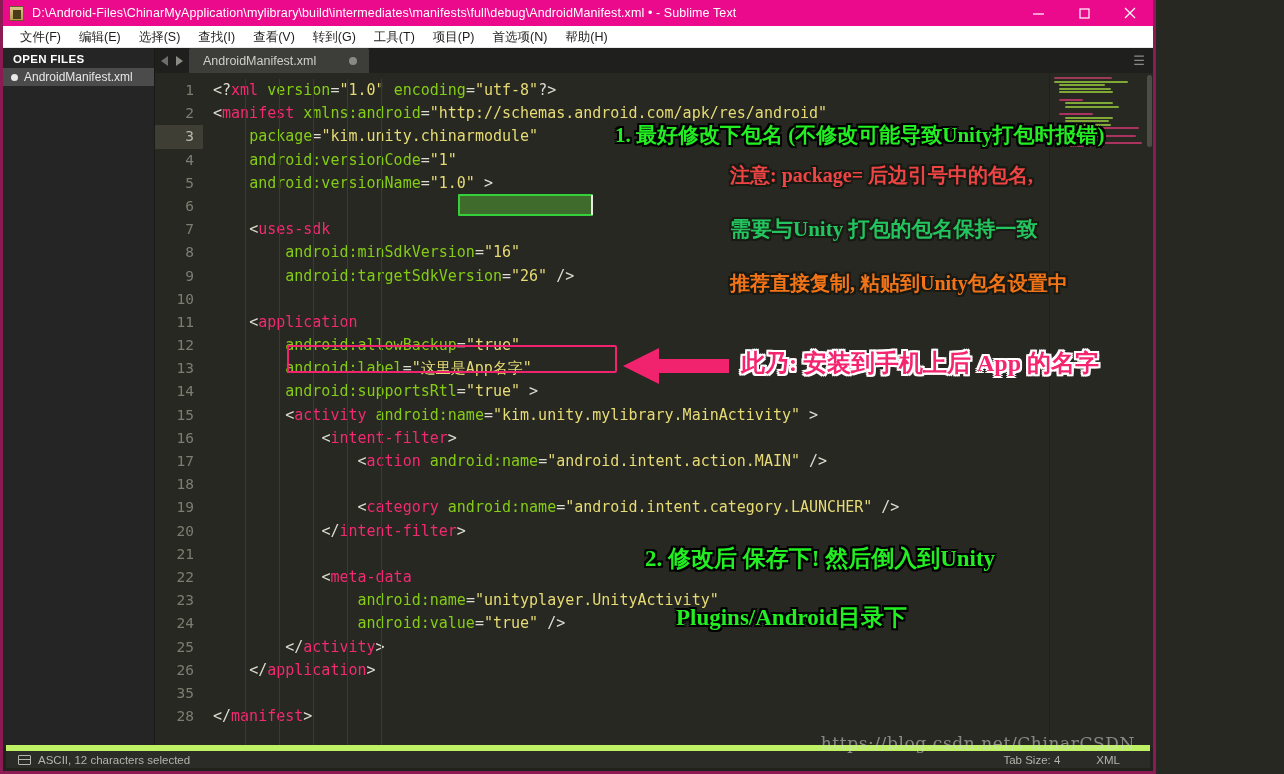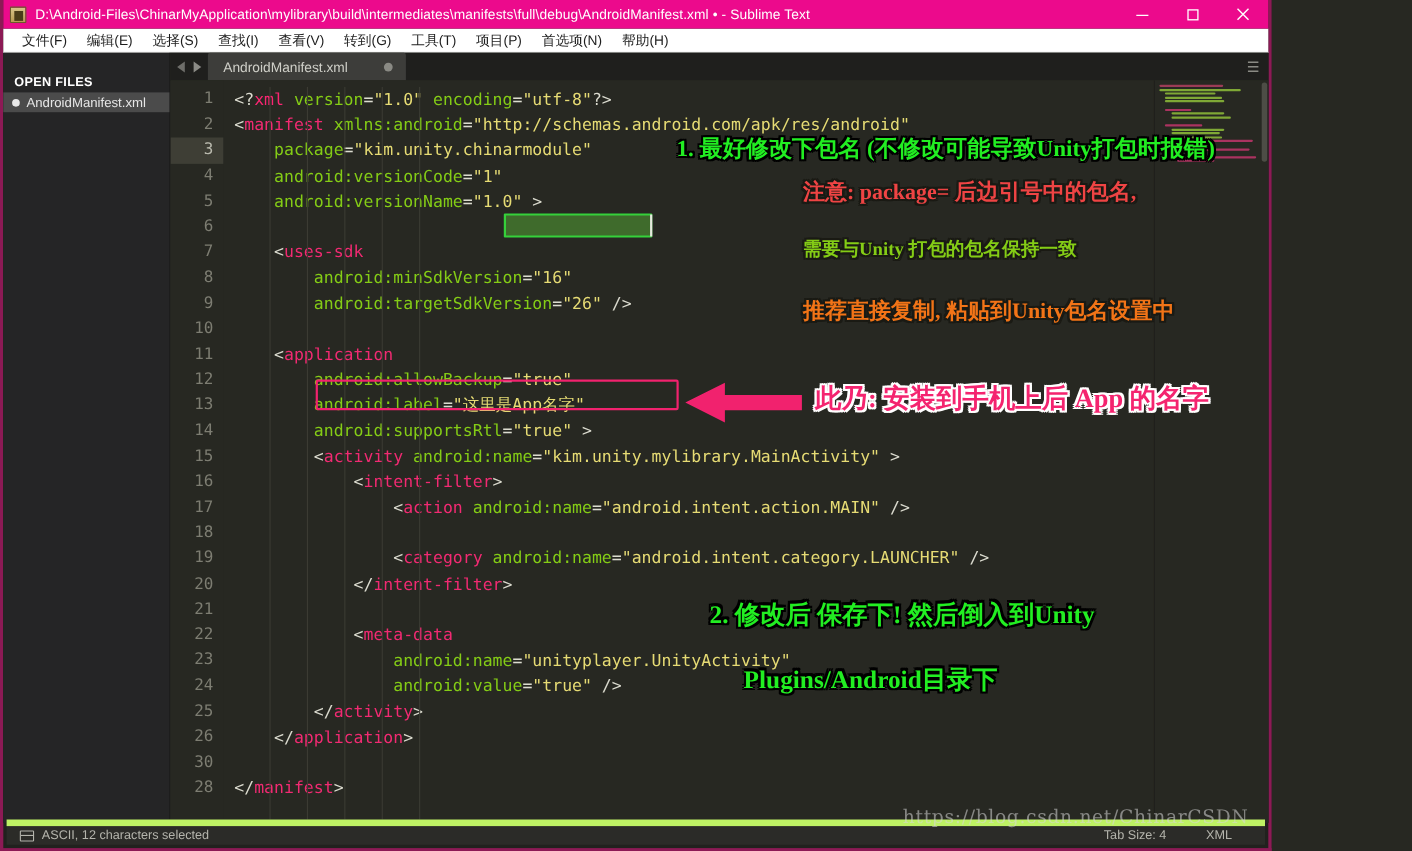--- a/index.html
+++ b/index.html
@@ -82,21 +82,21 @@
     display: flex;
     height: 700px;
     background: #21211e;
   }
 
   
   .sidebar {
     width: 152px;
     background: #252526;
     flex: 0 0 152px;
-    padding-top: 19px;
+    padding-top: 3px;
     border-right: 1px solid #1a1a18;
   }
   .sidebar-header {
     color: #ffffff;
     font-size: 11.5px;
     font-weight: bold;
     padding: 2px 0 3px 10px;
     letter-spacing: 0.3px;
   }
   .sidebar-file {
@@ -451,21 +451,21 @@
               <div class="ln">17</div>
               <div class="ln">18</div>
               <div class="ln">19</div>
               <div class="ln">20</div>
               <div class="ln">21</div>
               <div class="ln">22</div>
               <div class="ln">23</div>
               <div class="ln">24</div>
               <div class="ln">25</div>
               <div class="ln">26</div>
-              <div class="ln">30</div>
+              <div class="ln">35</div>
               <div class="ln">28</div>
             </div>
           <div class="code-area" id="code-area">
             <div class="guide" style="left:42px;"></div>
             <div class="guide" style="left:76px;"></div>
             <div class="guide" style="left:110px;"></div>
             <div class="guide" style="left:144px;"></div>
             <div class="guide" style="left:178px;"></div>
           <div class="cl"><span class="punc">&lt;?</span><span class="pi">xml</span><span class="plain"> </span><span class="attr">version</span><span class="punc">=</span><span class="str">"1.0"</span><span class="plain"> </span><span class="attr">encoding</span><span class="punc">=</span><span class="str">"utf-8"</span><span class="punc">?&gt;</span></div>
               <div class="cl"><span class="punc">&lt;</span><span class="tag">manifest</span><span class="plain"> </span><span class="attr">xmlns:android</span><span class="punc">=</span><span class="str">"http://schemas.android.com/apk/res/android"</span></div>
@@ -526,21 +526,21 @@
           <div class="mm-line" style="width:68px;background:#c2356b;margin-left:20px;"></div>
           <div class="mm-line" style="width:34px;background:#c2356b;margin-left:16px;"></div>
         </div>
       </div>
     </div>
   </div>
 
   <div id="anno-layer">
       <div class="anno green" style="left: 612px; top: 124px; font-size: 21px; color: rgb(34, 238, 34);">1. 最好修改下包名  (不修改可能导致Unity打包时报错)</div>
       <div class="anno orange" style="left: 727px; top: 164px; font-size: 20px; color: #ef4444;">注意: package= 后边引号中的包名,</div>
-      <div class="anno orange" style="left: 727px; top: 218px; font-size: 17px; color: #84cc16;">需要与Unity 打包的包名保持一致</div>
+      <div class="anno orange" style="left: 727px; top: 218px; font-size: 21px; color: #22c55e;">需要与Unity 打包的包名保持一致</div>
       <div class="anno orange" style="left: 727px; top: 272px; font-size: 20px; color: rgb(242, 116, 23);">推荐直接复制, 粘贴到Unity包名设置中</div>
       <div class="anno pink" style="left: 738px; top: 350px; font-size: 24px; color: rgb(244, 36, 111);">此乃: 安装到手机上后 App 的名字</div>
       <div class="anno green" style="left: 642px; top: 546px; font-size: 23px; color: rgb(34, 238, 34);">2. 修改后 保存下! 然后倒入到Unity</div>
       <div class="anno green" style="left: 673px; top: 605px; font-size: 23px; color: rgb(34, 238, 34);">Plugins/Android目录下</div>
     </div>
 
   <div class="pink-arrow" style="left:616px; top:344px; width:112px; height:44px;">
     <svg width="112" height="44" viewBox="0 0 112 44">
       <path d="M4 22 L40 4 L40 15 L110 15 L110 29 L40 29 L40 40 Z" fill="#f1226e"></path>
     </svg>

